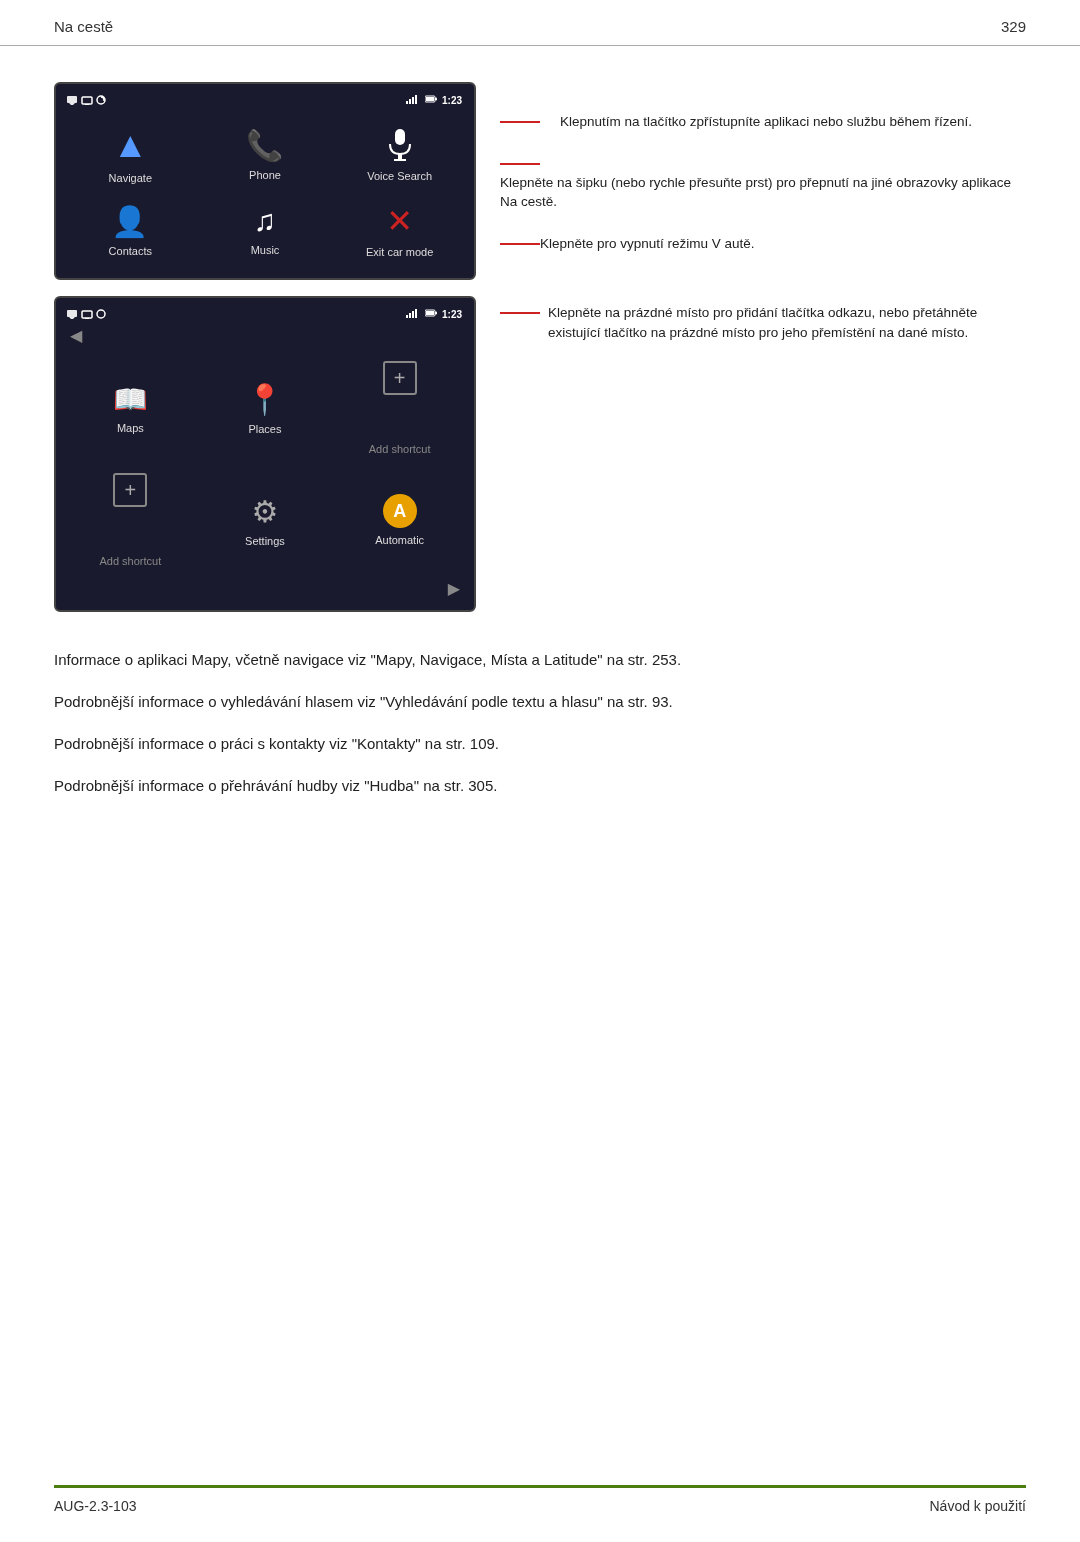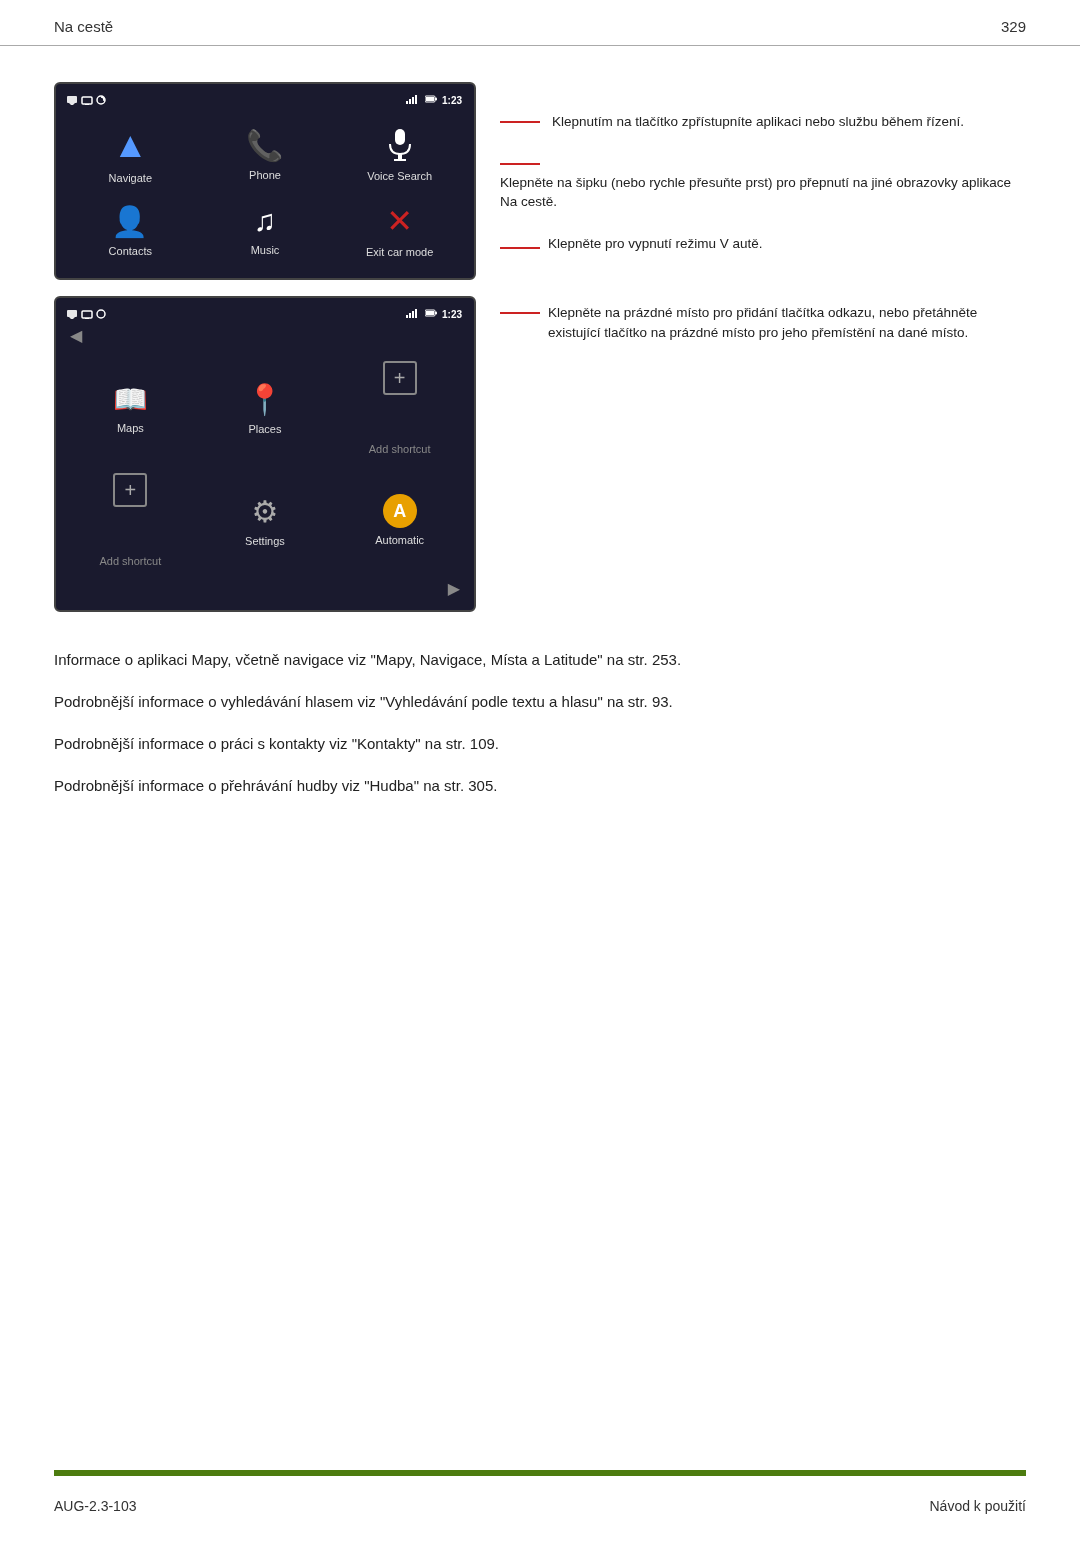--- a/index.html
+++ b/index.html
@@ -135,22 +135,22 @@
 
     
     .page-footer {
       position: absolute;
       bottom: 28px;
       left: 54px;
       right: 54px;
       display: flex;
       justify-content: space-between;
       align-items: center;
-      border-top: 6px solid #4d7c0f;
-      padding-top: 22px;
+      border-top: 3px solid #4d7c0f;
+      padding-top: 10px;
     }
     .footer-left, .footer-right {
       font-size: 14px;
       color: #333;
     }
 
     
     .combined-area {
       display: flex;
       flex-direction: row;
@@ -409,31 +409,31 @@
         <div class="nav-arrows">
           <span></span>
           <span class="arrow-right-icon">▶</span>
         </div>
       </div>
 
     </div>
 
     <div class="annot-col">
 
-      <div style="margin-top: 30px; margin-bottom: 22px; display:flex; align-items:flex-start; gap:12px;">
+      <div style="margin-top: 30px; margin-bottom: 22px; display:flex; align-items:flex-start; gap:20px;">
         <div style="width: 40px; height: 2px; background:#cc2222; margin-top:9px; flex-shrink:0;"></div>
         <div class="annotation-text">Klepnutím na tlačítko zpřístupníte aplikaci nebo službu během řízení.</div>
       </div>
 
       <div style="margin-bottom: 22px; display:flex; align-items:flex-start; gap:8px;flex-direction:column;">
         <div style="width: 40px; height: 2px; background:#cc2222; margin-top:9px; flex-shrink:0;"></div>
         <div class="annotation-text">Klepněte na šipku (nebo rychle přesuňte prst) pro přepnutí na jiné obrazovky aplikace Na cestě.</div>
       </div>
 
-      <div style="margin-bottom: 34px; display:flex; align-items:center; gap:8px;">
+      <div style="margin-bottom: 34px; display:flex; align-items:flex-start; ">
         <div style="width: 40px; height: 2px; background:#cc2222; margin-top:9px; flex-shrink:0;"></div>
         <div class="annotation-text">Klepněte pro vypnutí režimu V autě.</div>
       </div>
 
       <div style="margin-top: 16px; display:flex; align-items:flex-start; gap:8px;">
         <div style="width: 40px; height: 2px; background:#cc2222; margin-top:9px; flex-shrink:0;"></div>
         <div class="annotation-text">Klepněte na prázdné místo pro přidání tlačítka odkazu, nebo přetáhněte existující tlačítko na prázdné místo pro jeho přemístění na dané místo.</div>
       </div>
 
     </div>

